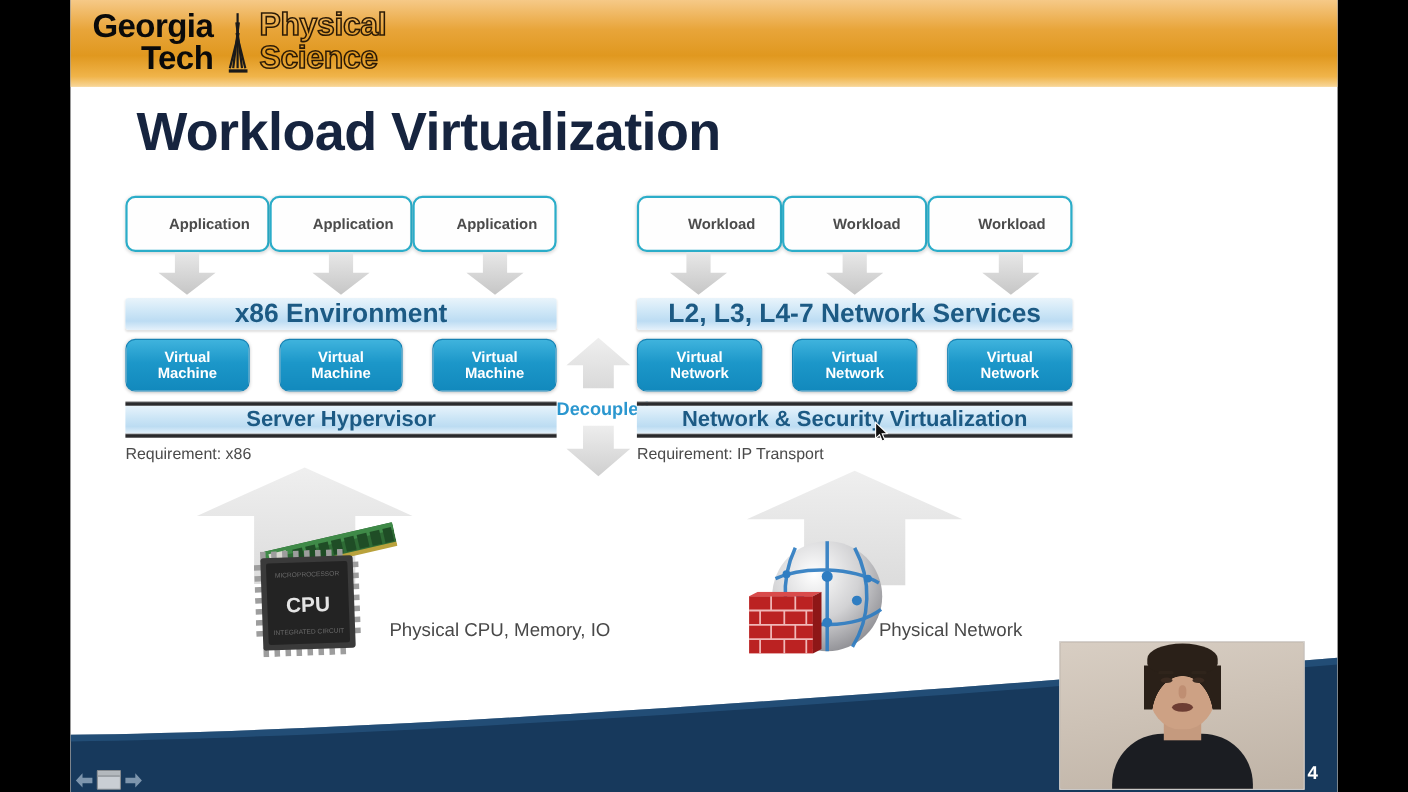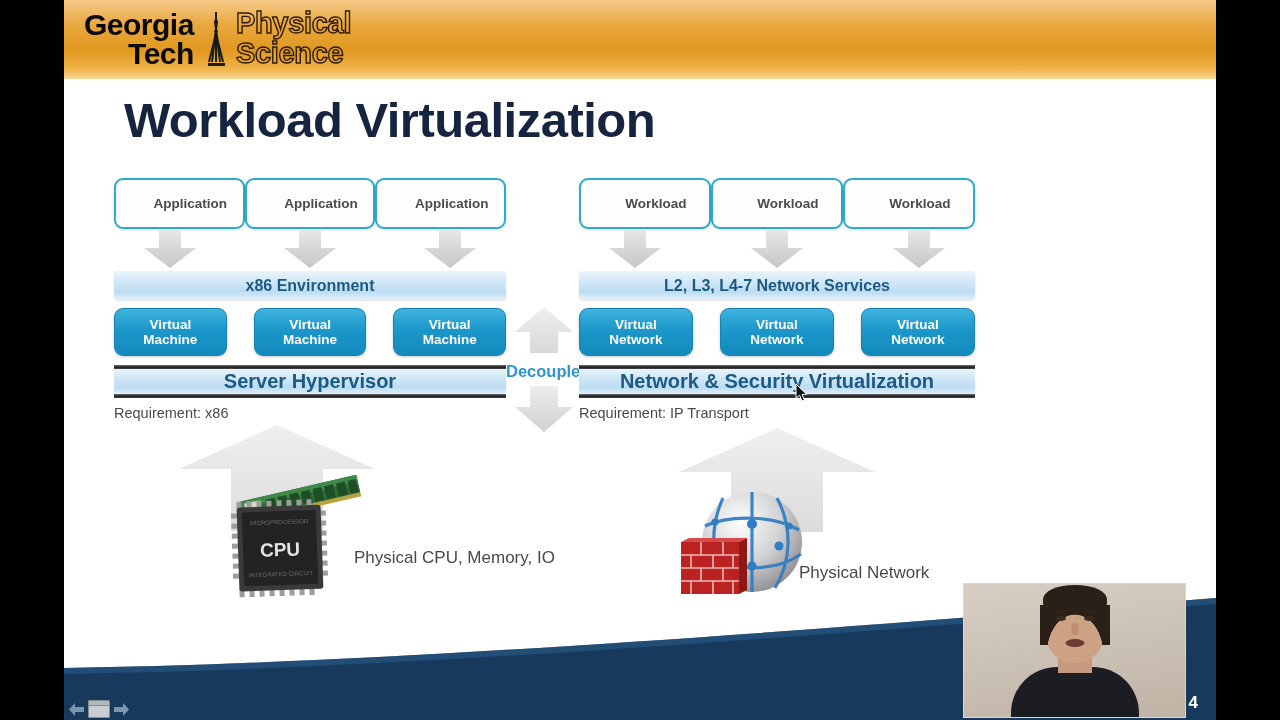--- a/index.html
+++ b/index.html
@@ -43,21 +43,21 @@
     box-shadow:0 1px 3px rgba(0,0,0,.14);padding-left:22px;}
 
   
   .arrowrow{position:relative;height:42px;width:100%;}
   .dnarrow{position:absolute;top:0;width:56px;height:40px;}
 
   
   .servicebar{width:100%;height:29px;border-radius:3px;
     background:linear-gradient(180deg,#e9f4fb 0%,#cfe7f7 40%,#bcdcf3 72%,#e4f1fb 100%);
     display:flex;align-items:center;justify-content:center;
-    font-size:16px;font-weight:bold;color:#1c5a84;
+    font-size:24px;font-weight:bold;color:#1c5a84;
     box-shadow:0 1px 2px rgba(0,0,0,.12);}
 
   
   .vmrow{display:flex;justify-content:space-between;width:100%;margin-top:8px;gap:27px;}
   .vmbox{width:118px;height:46px;border-radius:9px;
     background:linear-gradient(180deg,#3fb3dd 0%,#1c97c9 45%,#1289bd 100%);
     border:1px solid #1782b3;
     display:flex;flex-direction:column;align-items:center;justify-content:center;
     color:#fff;font-size:13.5px;font-weight:bold;line-height:1.14;
     box-shadow:0 1px 3px rgba(0,0,0,.22);}
@@ -269,21 +269,21 @@
               <rect x="86" y="62" width="9" height="5"></rect>
             <rect x="86" y="72" width="9" height="5"></rect>
           </g>
           <rect x="6" y="6" width="84" height="84" rx="3" fill="#3a3a3a"></rect>
           <rect x="11" y="11" width="74" height="74" rx="2" fill="#232323"></rect>
           <text x="48" y="56" text-anchor="middle" fill="#e4e4e4" font-size="19" font-family="Liberation Sans, sans-serif" font-weight="bold">CPU</text>
           <text x="48" y="24" text-anchor="middle" fill="#6a6a6a" font-size="6" font-family="Liberation Sans, sans-serif">MICROPROCESSOR</text>
           <text x="48" y="76" text-anchor="middle" fill="#6a6a6a" font-size="6" font-family="Liberation Sans, sans-serif">INTEGRATED CIRCUIT</text>
         </svg>
       </div>
-      <div class="hwlabel" style="left:290px;top:370px;">Physical CPU, Memory, IO</div>
+      <div class="hwlabel" style="left:290px;top:385px;">Physical CPU, Memory, IO</div>
 
       <div class="mid">
         <svg style="width:62px;height:48px;" viewBox="0 0 62 48">
           <defs>
               <linearGradient id="gmu" x1="0" y1="1" x2="0" y2="0">
             <stop offset="0" stop-color="#d9d9d9"></stop>
                 <stop offset="1" stop-color="#efefef"></stop>
               </linearGradient>
             </defs>
           <path d="M31 1 L60 26 H45 V47 H17 V26 H2 Z" fill="url(#gmu)"></path>

